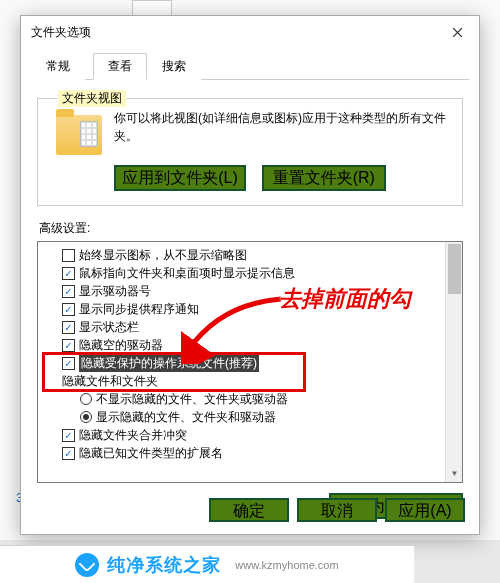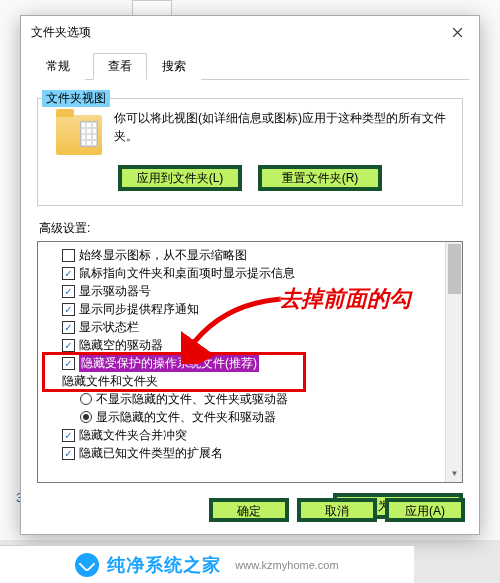--- a/index.html
+++ b/index.html
@@ -78,22 +78,22 @@
     padding: 10px 16px;
   }
   .groupbox {
     border: 1px solid #ccc;
     padding: 10px 12px 14px 12px;
     position: relative;
     margin-top: 8px;
   }
   .groupbox .legend {
     position: absolute;
-    top: -9px; left: 4px;
-    background: #7dd3fc;
+    top: -9px; left: 20px;
+    background: #fef9c3;
     padding: 0 4px;
   }
   .folderview-row {
     display: flex;
     gap: 12px;
     align-items: flex-start;
   }
   .folder-icon {
     width: 46px; height: 40px;
     background: linear-gradient(#f7d88a, #f3c24d);
@@ -127,23 +127,23 @@
   }
   .btn-row {
     display: flex;
     gap: 16px;
     margin-top: 10px;
     justify-content: center;
   }
   .winbtn {
     min-width: 124px;
     height: 26px;
-    border: 4px solid #14532d;
-    background: #bef264;
-    font-size: 12px;
+    border: 2px solid #14532d;
+    background: #4d7c0f;
+    font-size: 16px;
     font-family: inherit;
     cursor: pointer;
   }
   .adv-label {
     margin: 14px 0 4px 2px;
   }
   .adv-panel {
     height: 242px;
     border: 1px solid #7a7a7a;
     position: relative;
@@ -200,21 +200,21 @@
   }
   .item .rd.checked::after {
     content: "";
     width: 6px; height: 6px;
     background: #333;
     border-radius: 50%;
   }
   .indent1 { padding-left: 18px; }
   .indent2 { padding-left: 36px; }
   .hl {
-    background: #a21caf;
+    background: #404040;
     color: #fff;
     padding: 0 2px;
   }
   .redbox {
     position: absolute;
     border: 3px solid #e60000;
     pointer-events: none;
   }
   .arrow-annot {
     position: absolute;

